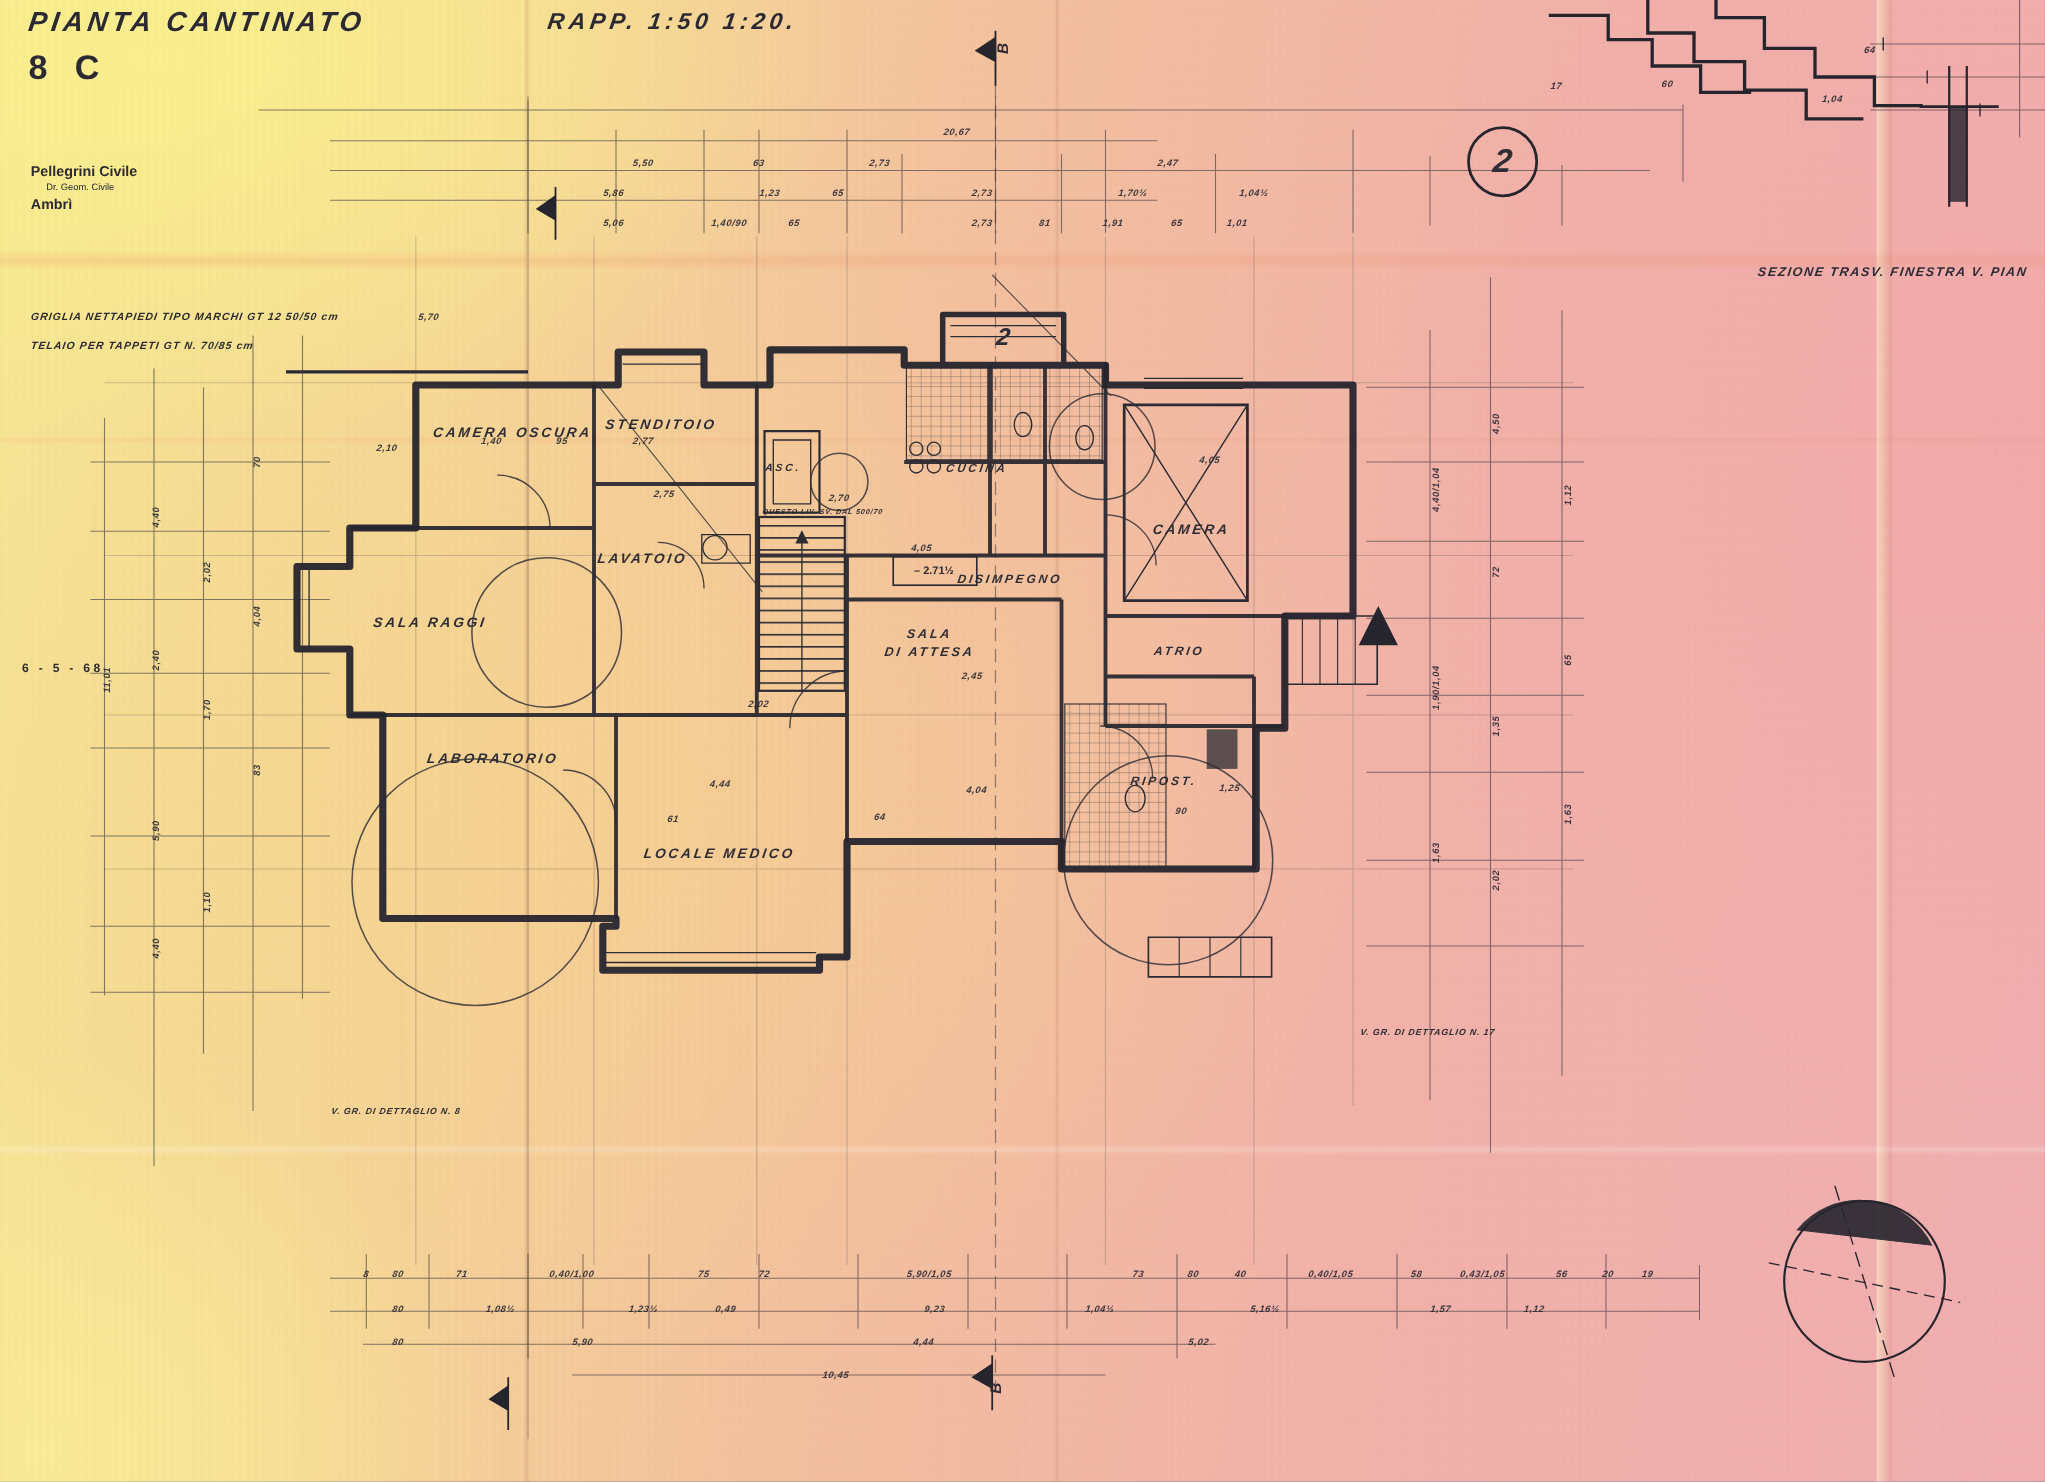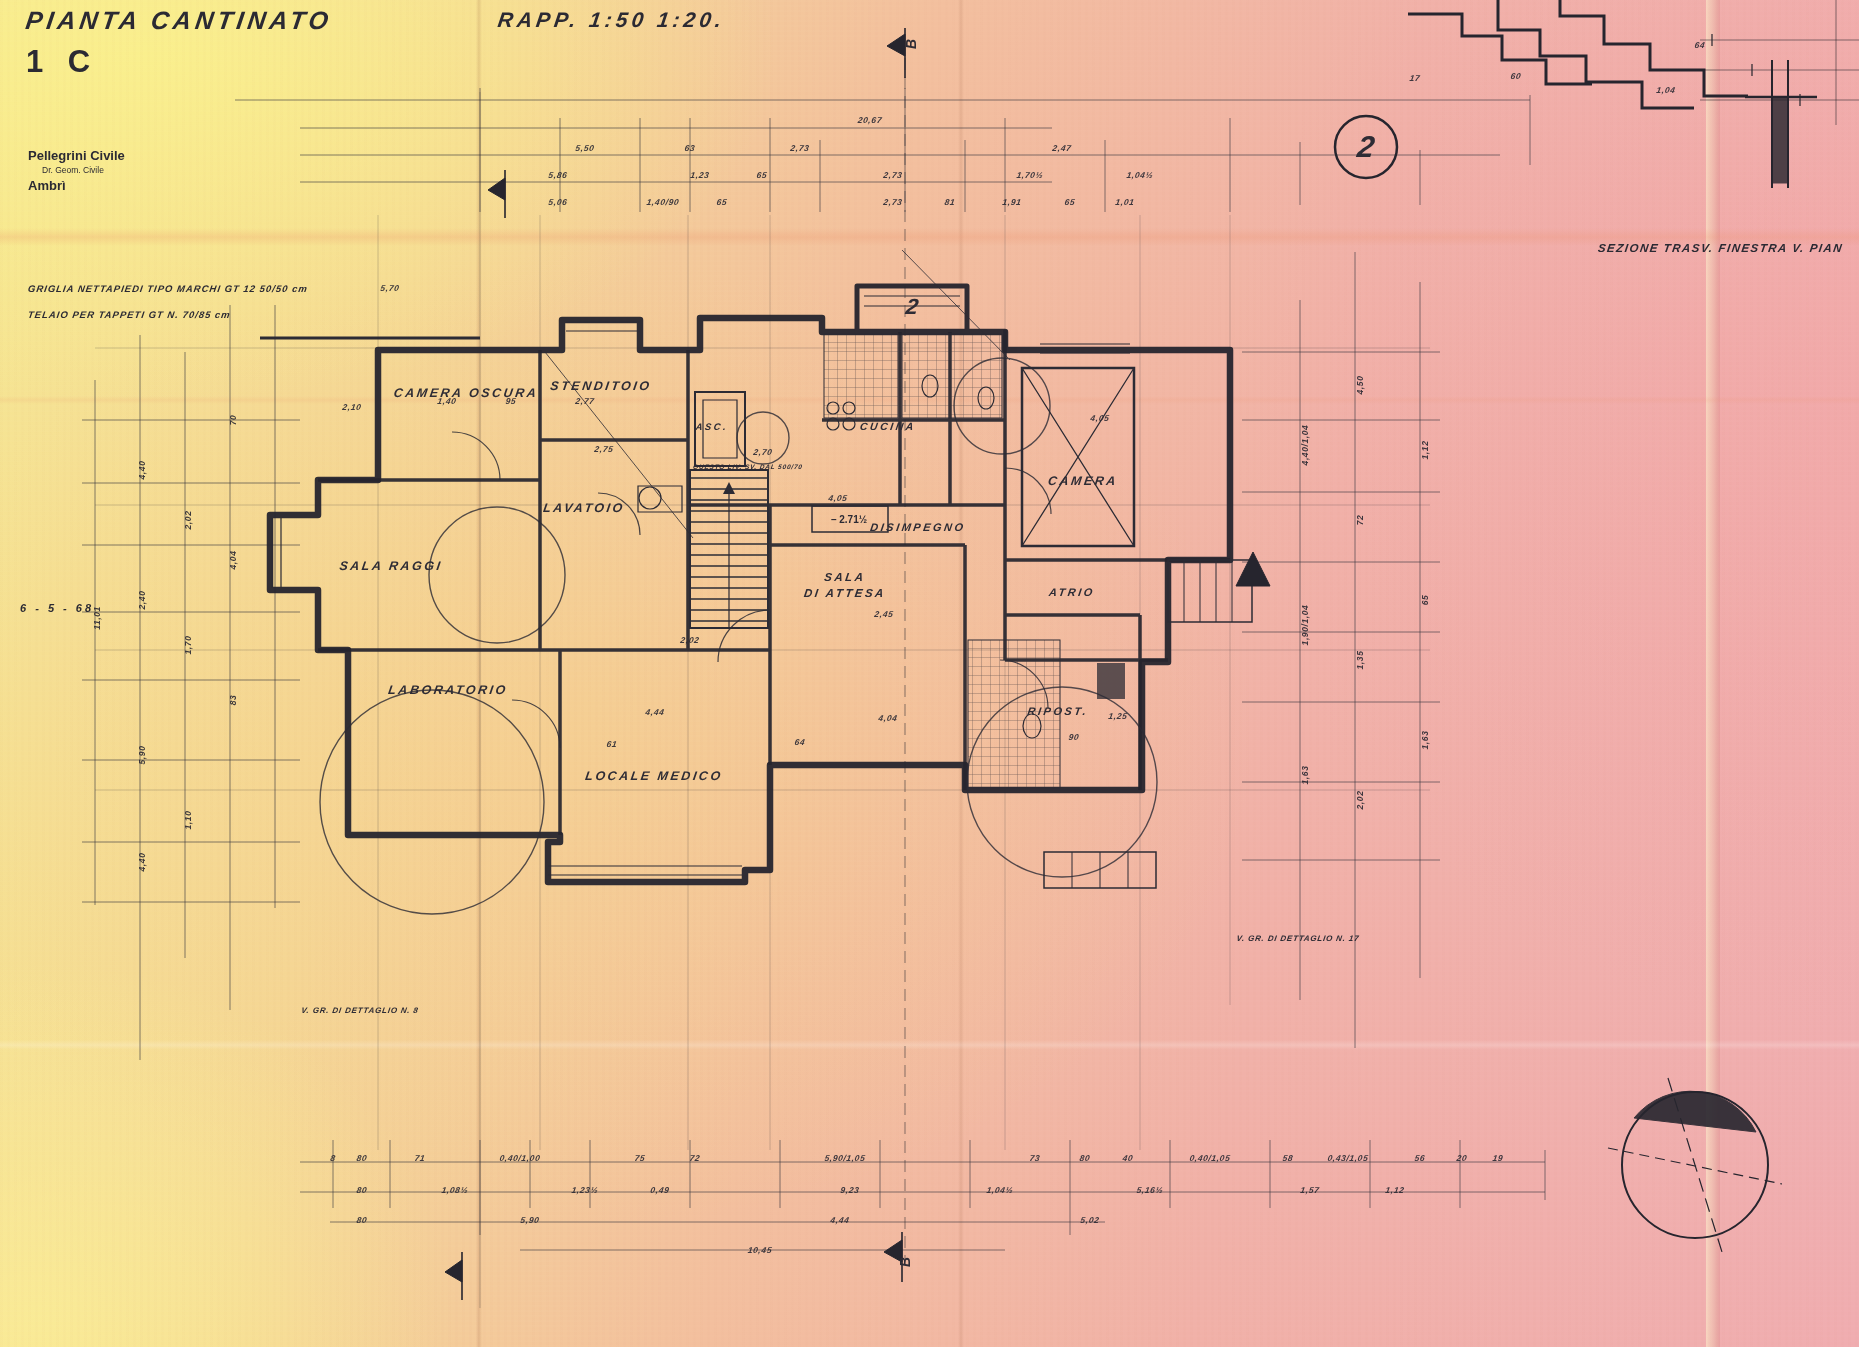--- a/index.html
+++ b/index.html
@@ -26,21 +26,21 @@
   svg{position:absolute;left:0;top:0;}
   .txt{position:absolute;white-space:nowrap;font-weight:bold;color:#2b2a33;}
   .it{font-style:italic;transform:skewX(-8deg);}
   #title{left:26px;top:6px;font-size:25px;letter-spacing:4px;}
   #sheetno{left:26px;top:44px;font-size:31px;letter-spacing:8px;font-style:normal;}
   #scale{left:498px;top:8px;font-size:21px;letter-spacing:4px;}
   #author{left:28px;top:148px;font-size:13px;line-height:15px;}
   #author .sub{font-size:8.5px;font-weight:normal;padding-left:14px;}
   #note1{left:28px;top:283px;font-size:9.5px;letter-spacing:1px;}
   #note2{left:28px;top:309px;font-size:9.5px;letter-spacing:1px;}
-  #date{left:20px;top:602px;font-size:11px;letter-spacing:3px;font-style:italic;}
+  #date{left:20px;top:602px;font-size:11px;letter-spacing:3px;}
   #seccap{left:1598px;top:242px;font-size:11.5px;letter-spacing:1.5px;}
   #level{left:849px;top:519px;font-size:10px;transform:translate(-50%,-50%);}
   .layer{position:absolute;inset:0;pointer-events:none;}
   .layer span{position:absolute;white-space:nowrap;color:#2e2c35;font-style:italic;font-weight:bold;}
   .room-label{font-size:12.5px;letter-spacing:2.5px;}
   .dim-label{font-size:8.5px;letter-spacing:.6px;opacity:.92;}
   .note-label{font-size:8px;letter-spacing:.8px;}
   .marker-label{font-style:normal;}
 </style>
 </head>
@@ -181,21 +181,21 @@
       <path d="M1560,0 V16 H1604 V44 H1650 V70 H1704 V96 H1748" stroke-width="3"></path>
       <path d="M1745,97 H1817" stroke-width="2.5"></path>
       <path d="M1772,60 V188 M1788,60 V188" stroke-width="2"></path>
       <rect x="1772" y="97" width="16" height="86" fill="#26252e" opacity=".8"></rect>
       <path d="M1700,40 H1859 M1700,70 H1859 M1700,100 H1859 M1836,0 V125" stroke-width="1" opacity=".55"></path>
       <path d="M1712,34 V46 M1752,64 V76 M1800,94 V106" stroke-width="1.2"></path>
     </g>
   </svg>
 
   <div class="txt it" id="title">PIANTA CANTINATO</div>
-  <div class="txt" id="sheetno">1 C</div>
+  <div class="txt" id="sheetno">8 C</div>
   <div class="txt it" id="scale">RAPP. 1:50 1:20.</div>
   <div class="txt" id="author">
     <div>Pellegrini Civile</div>
     <div class="sub">Dr. Geom. Civile</div>
     <div>Ambrì</div>
   </div>
   <div class="txt it" id="note1">GRIGLIA NETTAPIEDI TIPO MARCHI GT 12  50/50 cm</div>
   <div class="txt it" id="note2">TELAIO PER TAPPETI GT N. 70/85 cm</div>
   <div class="txt" id="date">6 - 5 - 68</div>
   <div class="txt it" id="seccap">SEZIONE TRASV. FINESTRA V. PIAN</div>

